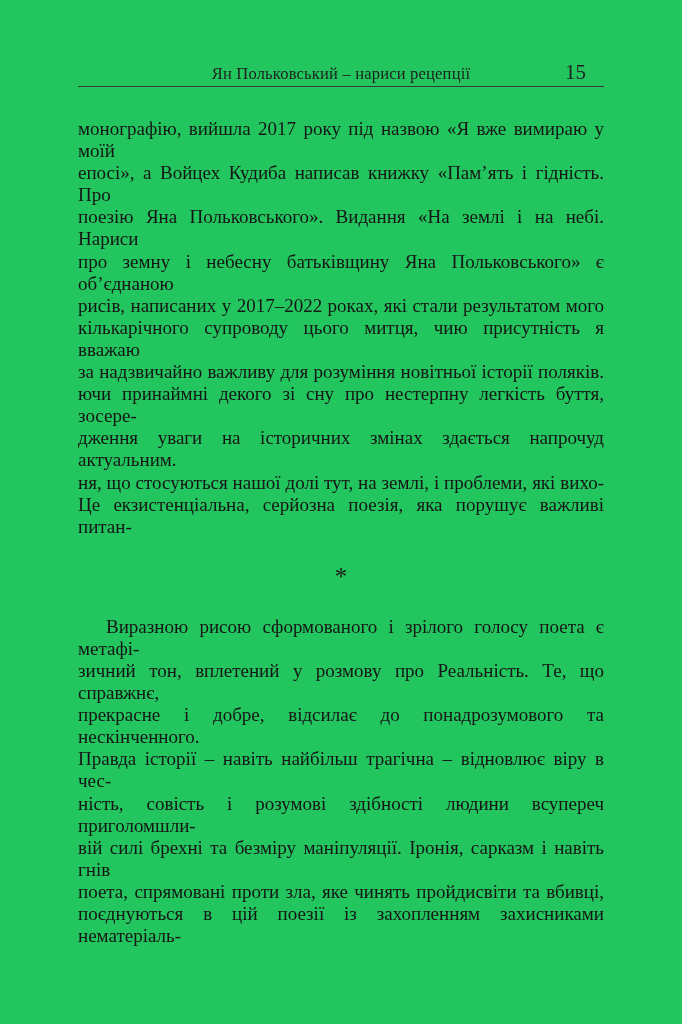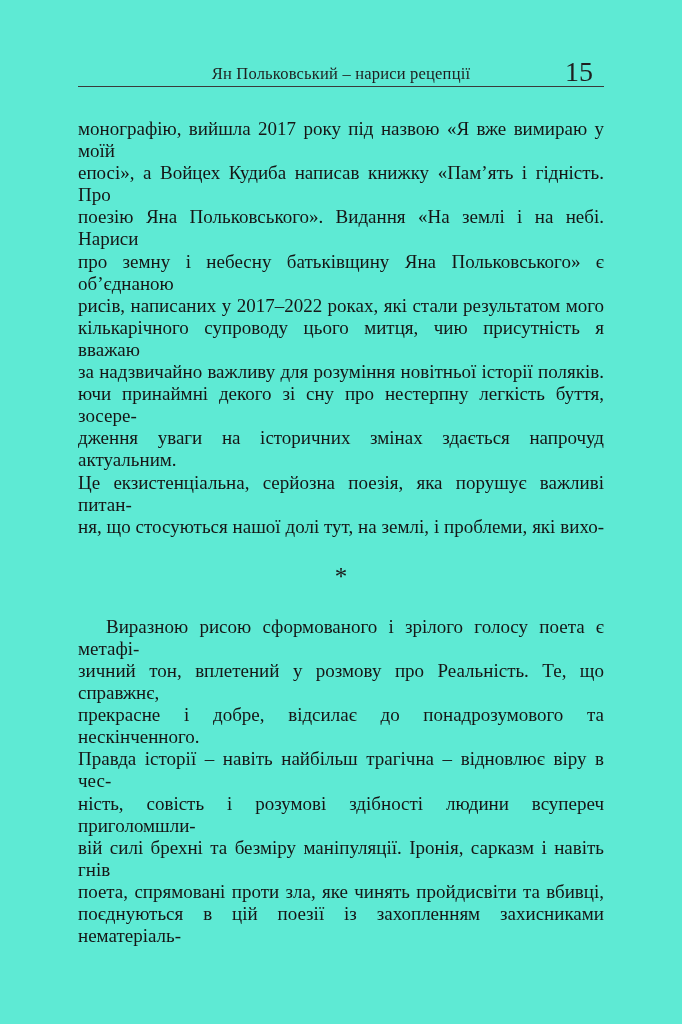--- a/index.html
+++ b/index.html
@@ -4,21 +4,21 @@
 <style>
   html, body {
     margin: 0;
     padding: 0;
     background: #ffffff;
   }
   .page {
     position: relative;
     width: 682px;
     height: 1024px;
-    background: #5eead4;
+    background: #22c55e;
     font-family: "Liberation Serif", "DejaVu Serif", serif;
     color: #1a1a1a;
     overflow: hidden;
   }
   .content {
     position: absolute;
     left: 78px;
     top: 0;
     width: 526px;
   }
@@ -32,23 +32,23 @@
   .running-title {
     display: block;
     text-align: center;
     font-size: 16.5px;
     line-height: 21px;
     letter-spacing: 0.2px;
     color: #1f1f1f;
   }
   .page-number {
     position: absolute;
-    right: 11px;
+    right: 18px;
     top: -2px;
-    font-size: 28px;
+    font-size: 21px;
     line-height: 22px;
     color: #1f1f1f;
     margin-left: 40px;
   }
   .header-rule {
     border: none;
     border-top: 1px solid #3a3a3a;
     margin: 2px 0 0 0;
     height: 0;
   }
@@ -100,22 +100,22 @@
       <div>
           <div class="line">монографію, вийшла 2017 року під назвою «Я вже вимираю у моїй</div>
           <div class="line">епосі», а Войцех Кудиба написав книжку «Пам’ять і гідність. Про</div>
           <div class="line">поезію Яна Польковського». Видання «На землі і на небі. Нариси</div>
           <div class="line">про земну і небесну батьківщину Яна Польковського» є об’єднаною</div>
           <div class="line">рисів, написаних у 2017–2022 роках, які стали результатом мого</div>
           <div class="line">кількарічного супроводу цього митця, чию присутність я вважаю</div>
           <div class="line">за надзвичайно важливу для розуміння новітньої історії поляків.</div>
           <div class="line">ючи принаймні декого зі сну про нестерпну легкість буття, зосере-</div>
           <div class="line">дження уваги на історичних змінах здається напрочуд актуальним.</div>
+          <div class="line">ня, що стосуються нашої долі тут, на землі, і проблеми, які вихо-</div>
           <div class="line">Це екзистенціальна, серйозна поезія, яка порушує важливі питан-</div>
-          <div class="line">ня, що стосуються нашої долі тут, на землі, і проблеми, які вихо-</div>
         </div>
       <div class="divider">
         <span class="divider-symbol">*</span>
       </div>
       <div>
           <div class="line indent">Виразною рисою сформованого і зрілого голосу поета є метафі-</div>
           <div class="line">зичний тон, вплетений у розмову про Реальність. Те, що справжнє,</div>
           <div class="line">прекрасне і добре, відсилає до понадрозумового та нескінченного.</div>
           <div class="line">Правда історії – навіть найбільш трагічна – відновлює віру в чес-</div>
           <div class="line">ність, совість і розумові здібності людини всупереч приголомшли-</div>

